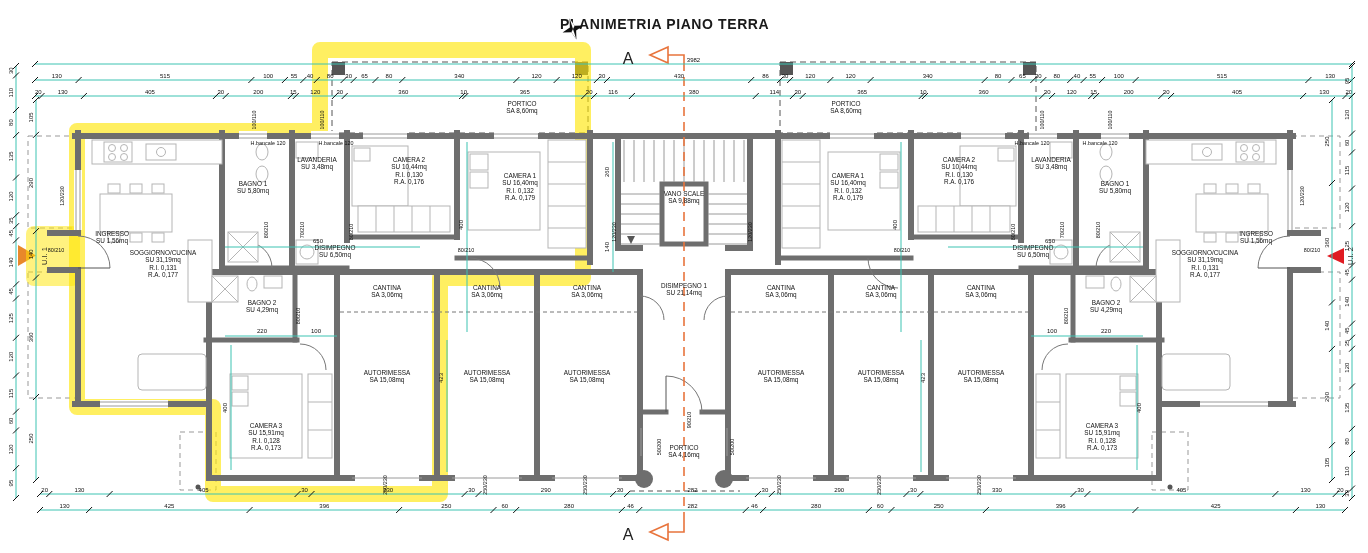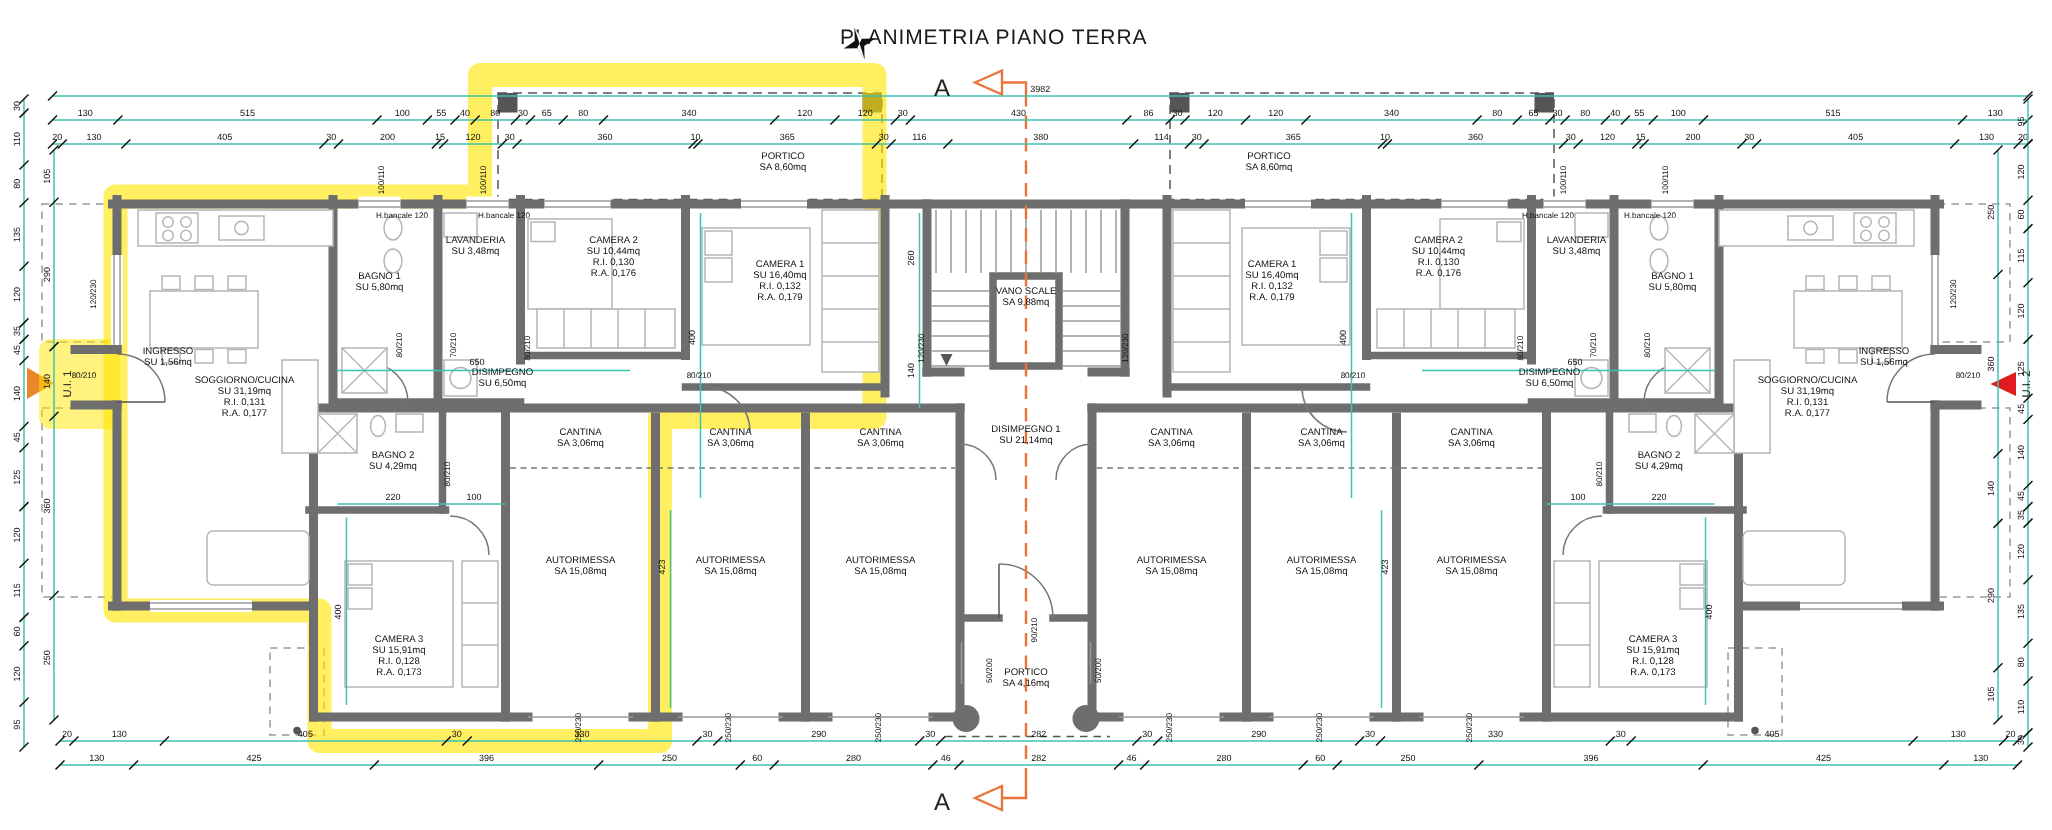--- a/index.html
+++ b/index.html
@@ -1,19 +1,19 @@
 <!DOCTYPE html>
 <html><head>
 <meta charset="utf-8">
 <style>
   html,body{margin:0;padding:0;background:#ffffff;}
   .page{position:relative;width:1368px;height:553px;background:#fff;overflow:hidden;
         font-family:"Liberation Sans", sans-serif;}
   .titlebar{position:absolute;left:560px;top:16px;display:flex;align-items:center;gap:8px;z-index:30;}
-  .titlebar .t{font-size:14px;letter-spacing:.6px;color:#1a1a1a;font-weight:400;}
+  .titlebar .t{font-size:14px;letter-spacing:.6px;color:#1a1a1a;font-weight:700;}
   svg{position:absolute;left:0;top:0;}
   .room-label{fill:#111;font-size:6.4px;font-family:"Liberation Sans",sans-serif;}
   .dim-num{fill:#111;font-size:6px;font-family:"Liberation Sans",sans-serif;}
   .open-num{fill:#111;font-size:5.4px;font-family:"Liberation Sans",sans-serif;}
   .misc-txt{fill:#222;font-family:"Liberation Sans",sans-serif;}
 </style>
 </head>
 <body>
 
 <div class="page">

